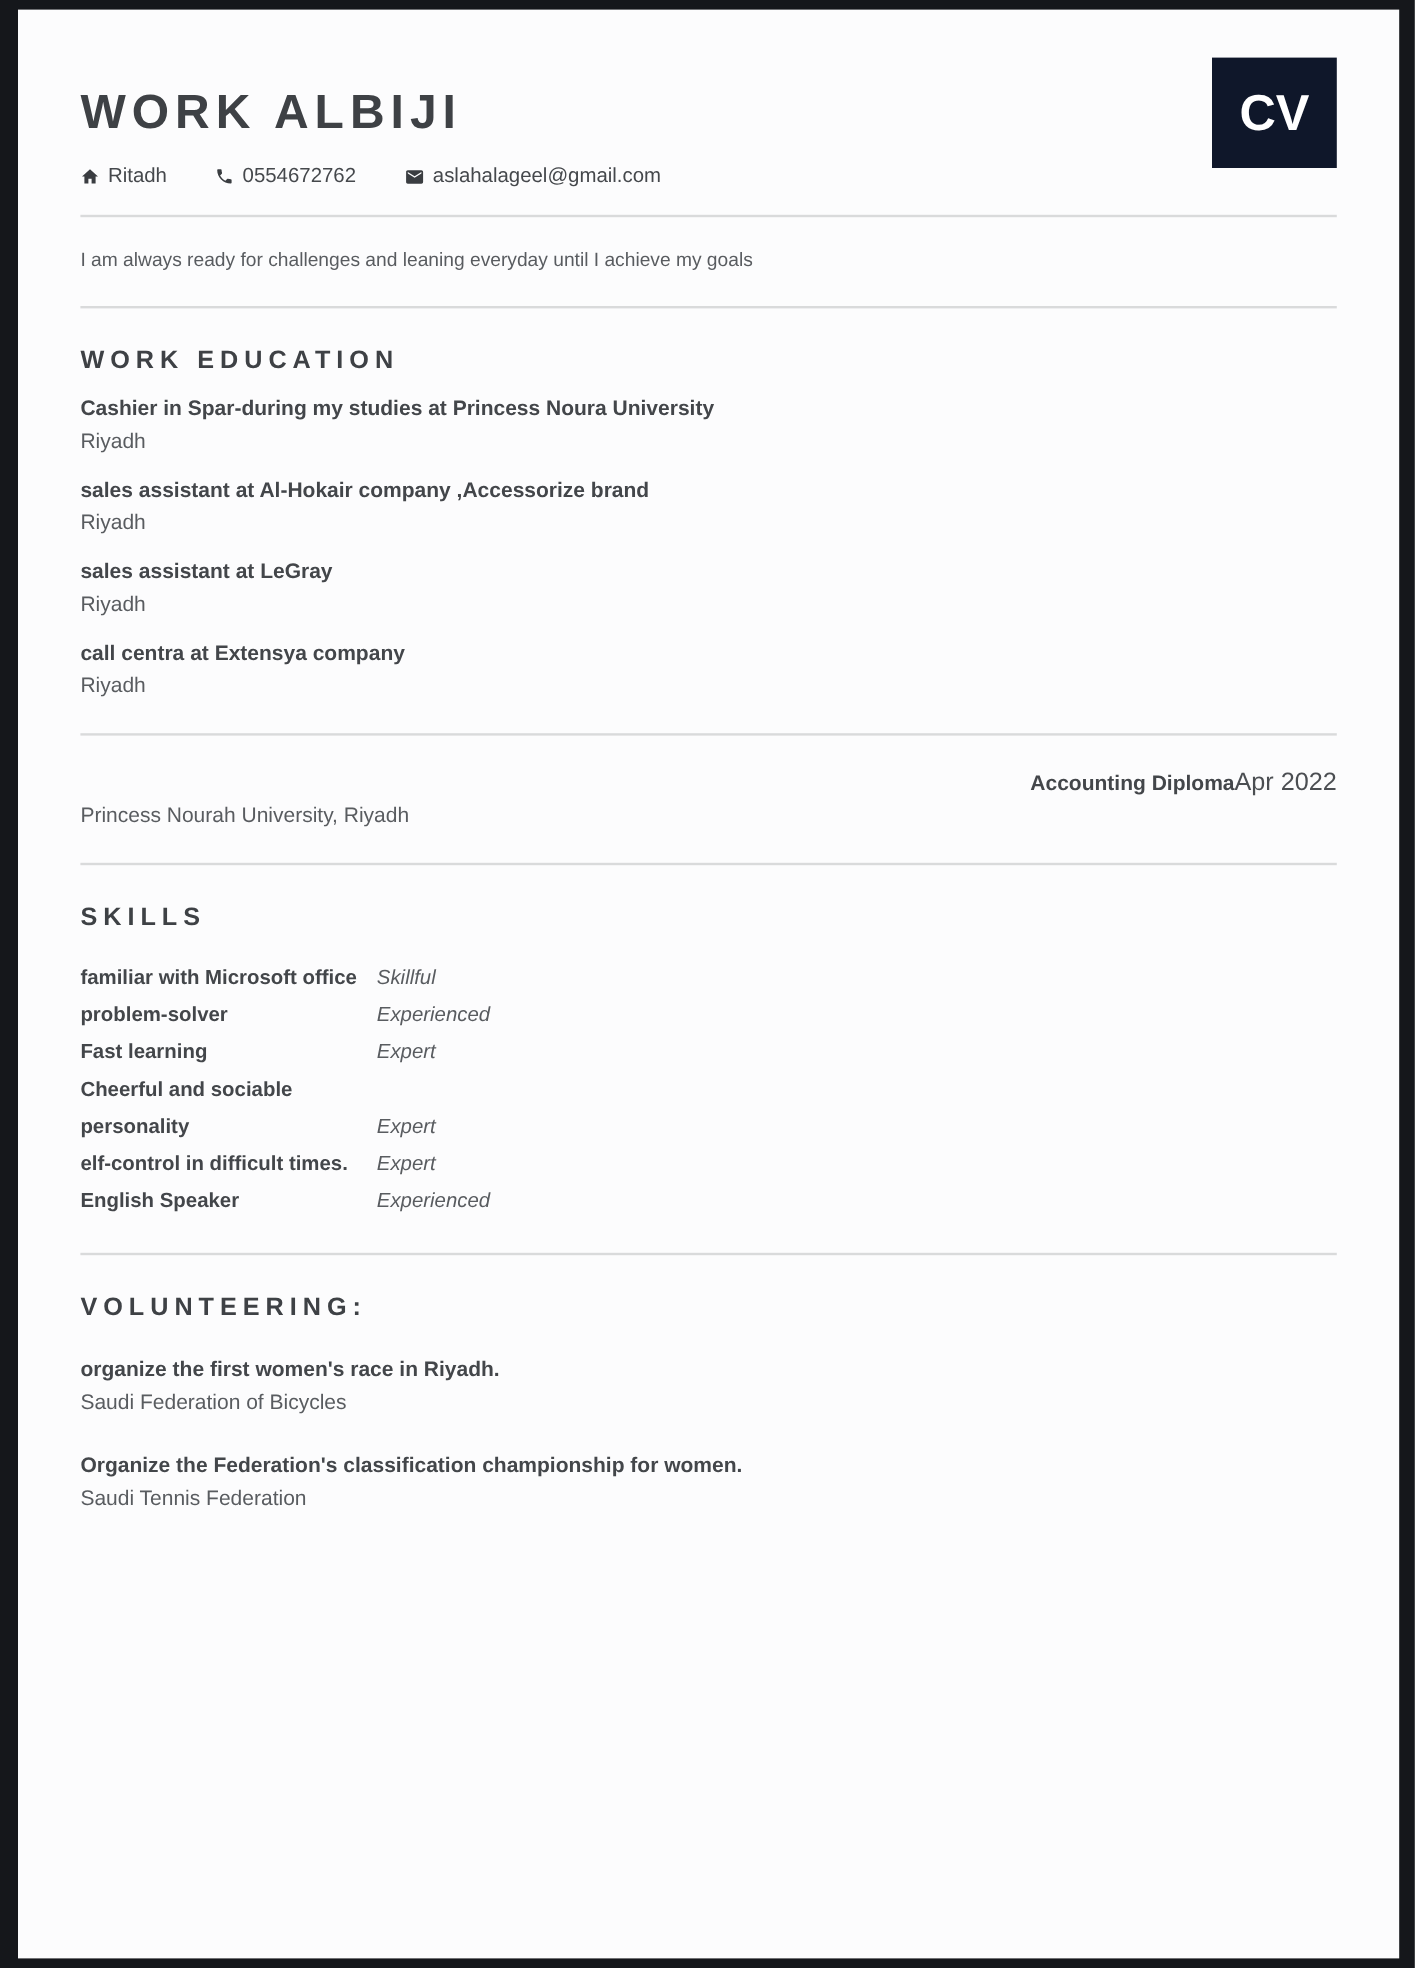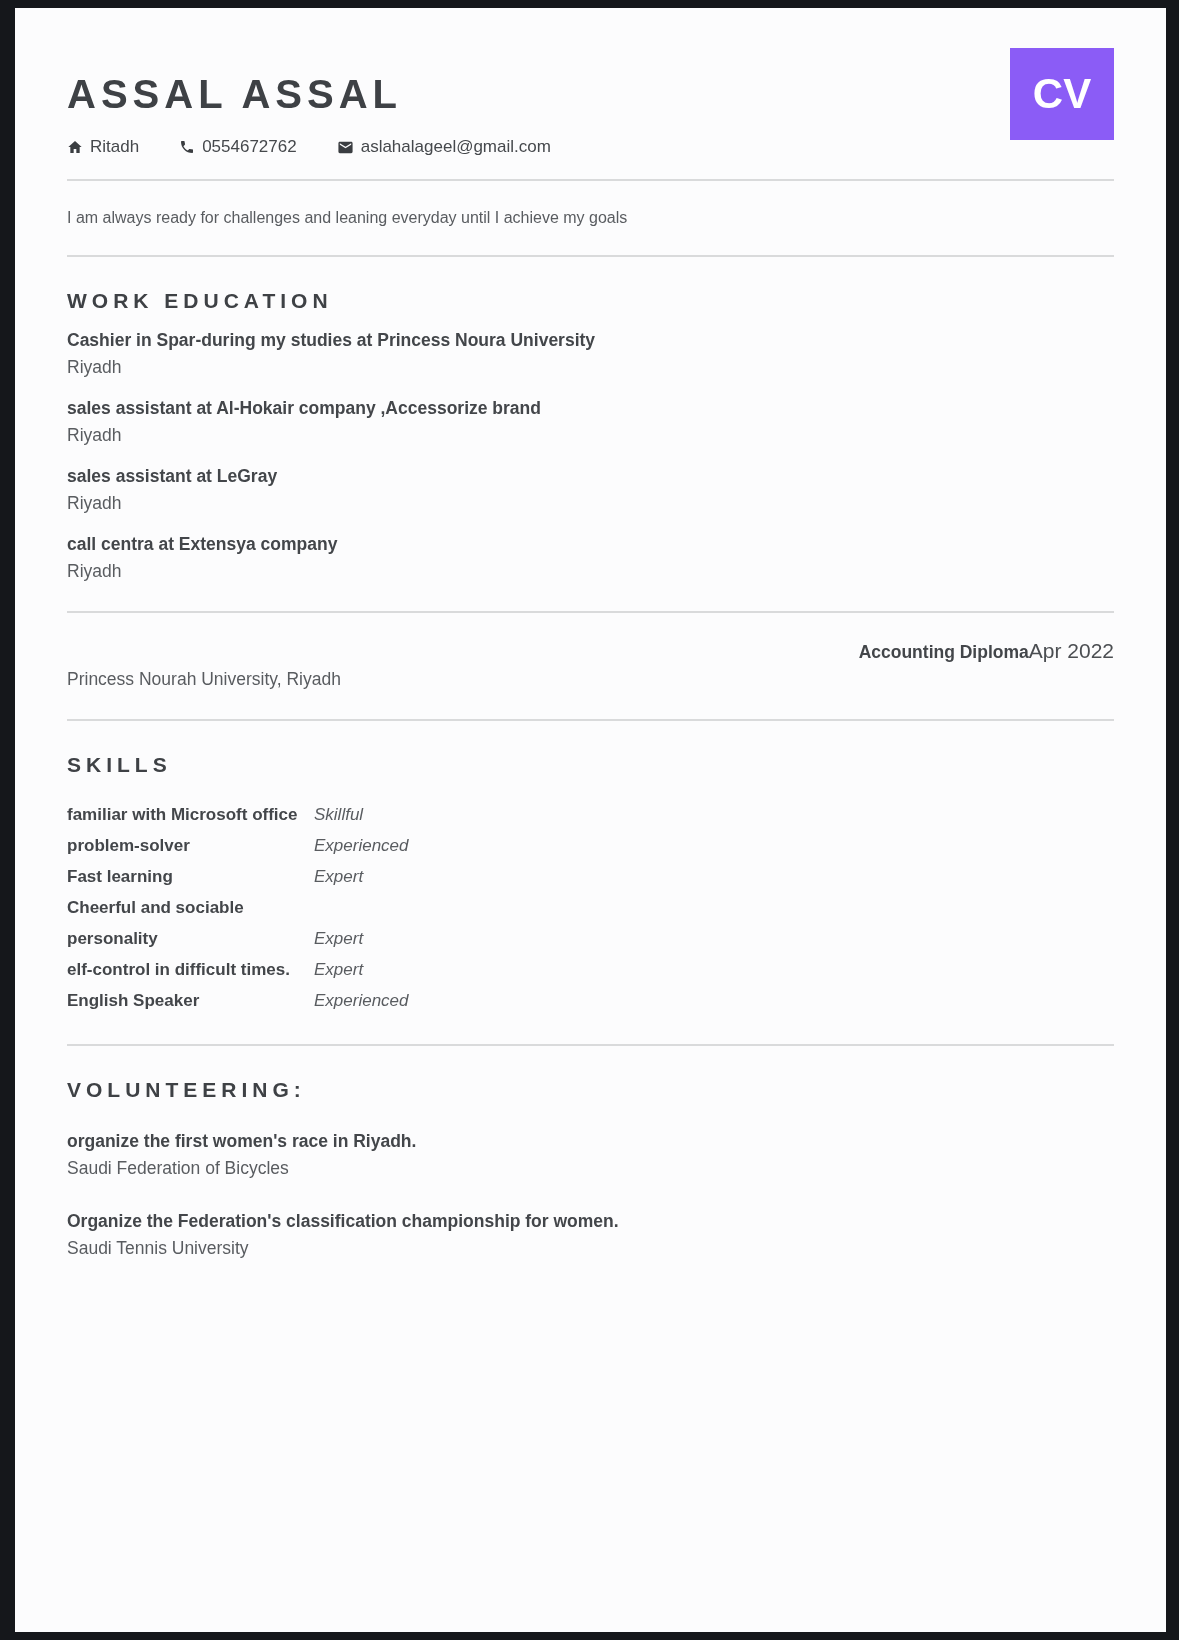--- a/index.html
+++ b/index.html
@@ -21,21 +21,21 @@
   .header { display: flex; justify-content: space-between; align-items: flex-start; padding-top: 40px; }
   .name {
     margin-top: 24px;
     font-size: 40px;
     font-weight: bold;
     letter-spacing: 5px;
     color: #3e4145;
   }
   .cv-badge {
     width: 104px; height: 92px;
-    background: #8b5cf6;
+    background: #0f172a;
     color: #ffffff;
     display: flex; align-items: center; justify-content: center;
     font-size: 42px; font-weight: bold;
     flex-shrink: 0;
   }
   .contact-row { display: flex; gap: 40px; margin-top: 20px; align-items: center; }
   .contact-item { display: flex; align-items: center; gap: 7px; font-size: 17px; color: #45484c; }
   .contact-item svg { display: block; fill: #3a3d41; }
 
   .divider { border: none; border-top: 2px solid #d9dadb; }
@@ -80,21 +80,21 @@
   .vol-entry { margin-top: 26px; }
 </style>
 </head>
 <body>
 
 <div class="page">
   <div class="content">
 
     <div class="header">
       <div>
-        <div class="name">ASSAL ASSAL</div>
+        <div class="name">WORK ALBIJI</div>
         <div class="contact-row">
           <div class="contact-item">
             <span>
               <svg width="16" height="16" viewBox="0 0 24 24">
                   <path d="M12 3l10 9h-3v9h-5v-6h-4v6H5v-9H2z"></path>
                 </svg>
             </span>
             <span>Ritadh</span>
           </div>
           <div class="contact-item">
@@ -188,17 +188,17 @@
     <hr class="divider hr5">
 
     <div class="section-title">VOLUNTEERING:</div>
 
     <div class="vol-entry">
       <div class="entry-title">organize the first women's race in Riyadh.</div>
       <div class="entry-sub">Saudi Federation of Bicycles</div>
     </div>
     <div class="vol-entry">
       <div class="entry-title">Organize the Federation's classification championship for women.</div>
-      <div class="entry-sub">Saudi Tennis University</div>
+      <div class="entry-sub">Saudi Tennis Federation</div>
     </div>
 
   </div>
 </div>
 
 </body></html>

